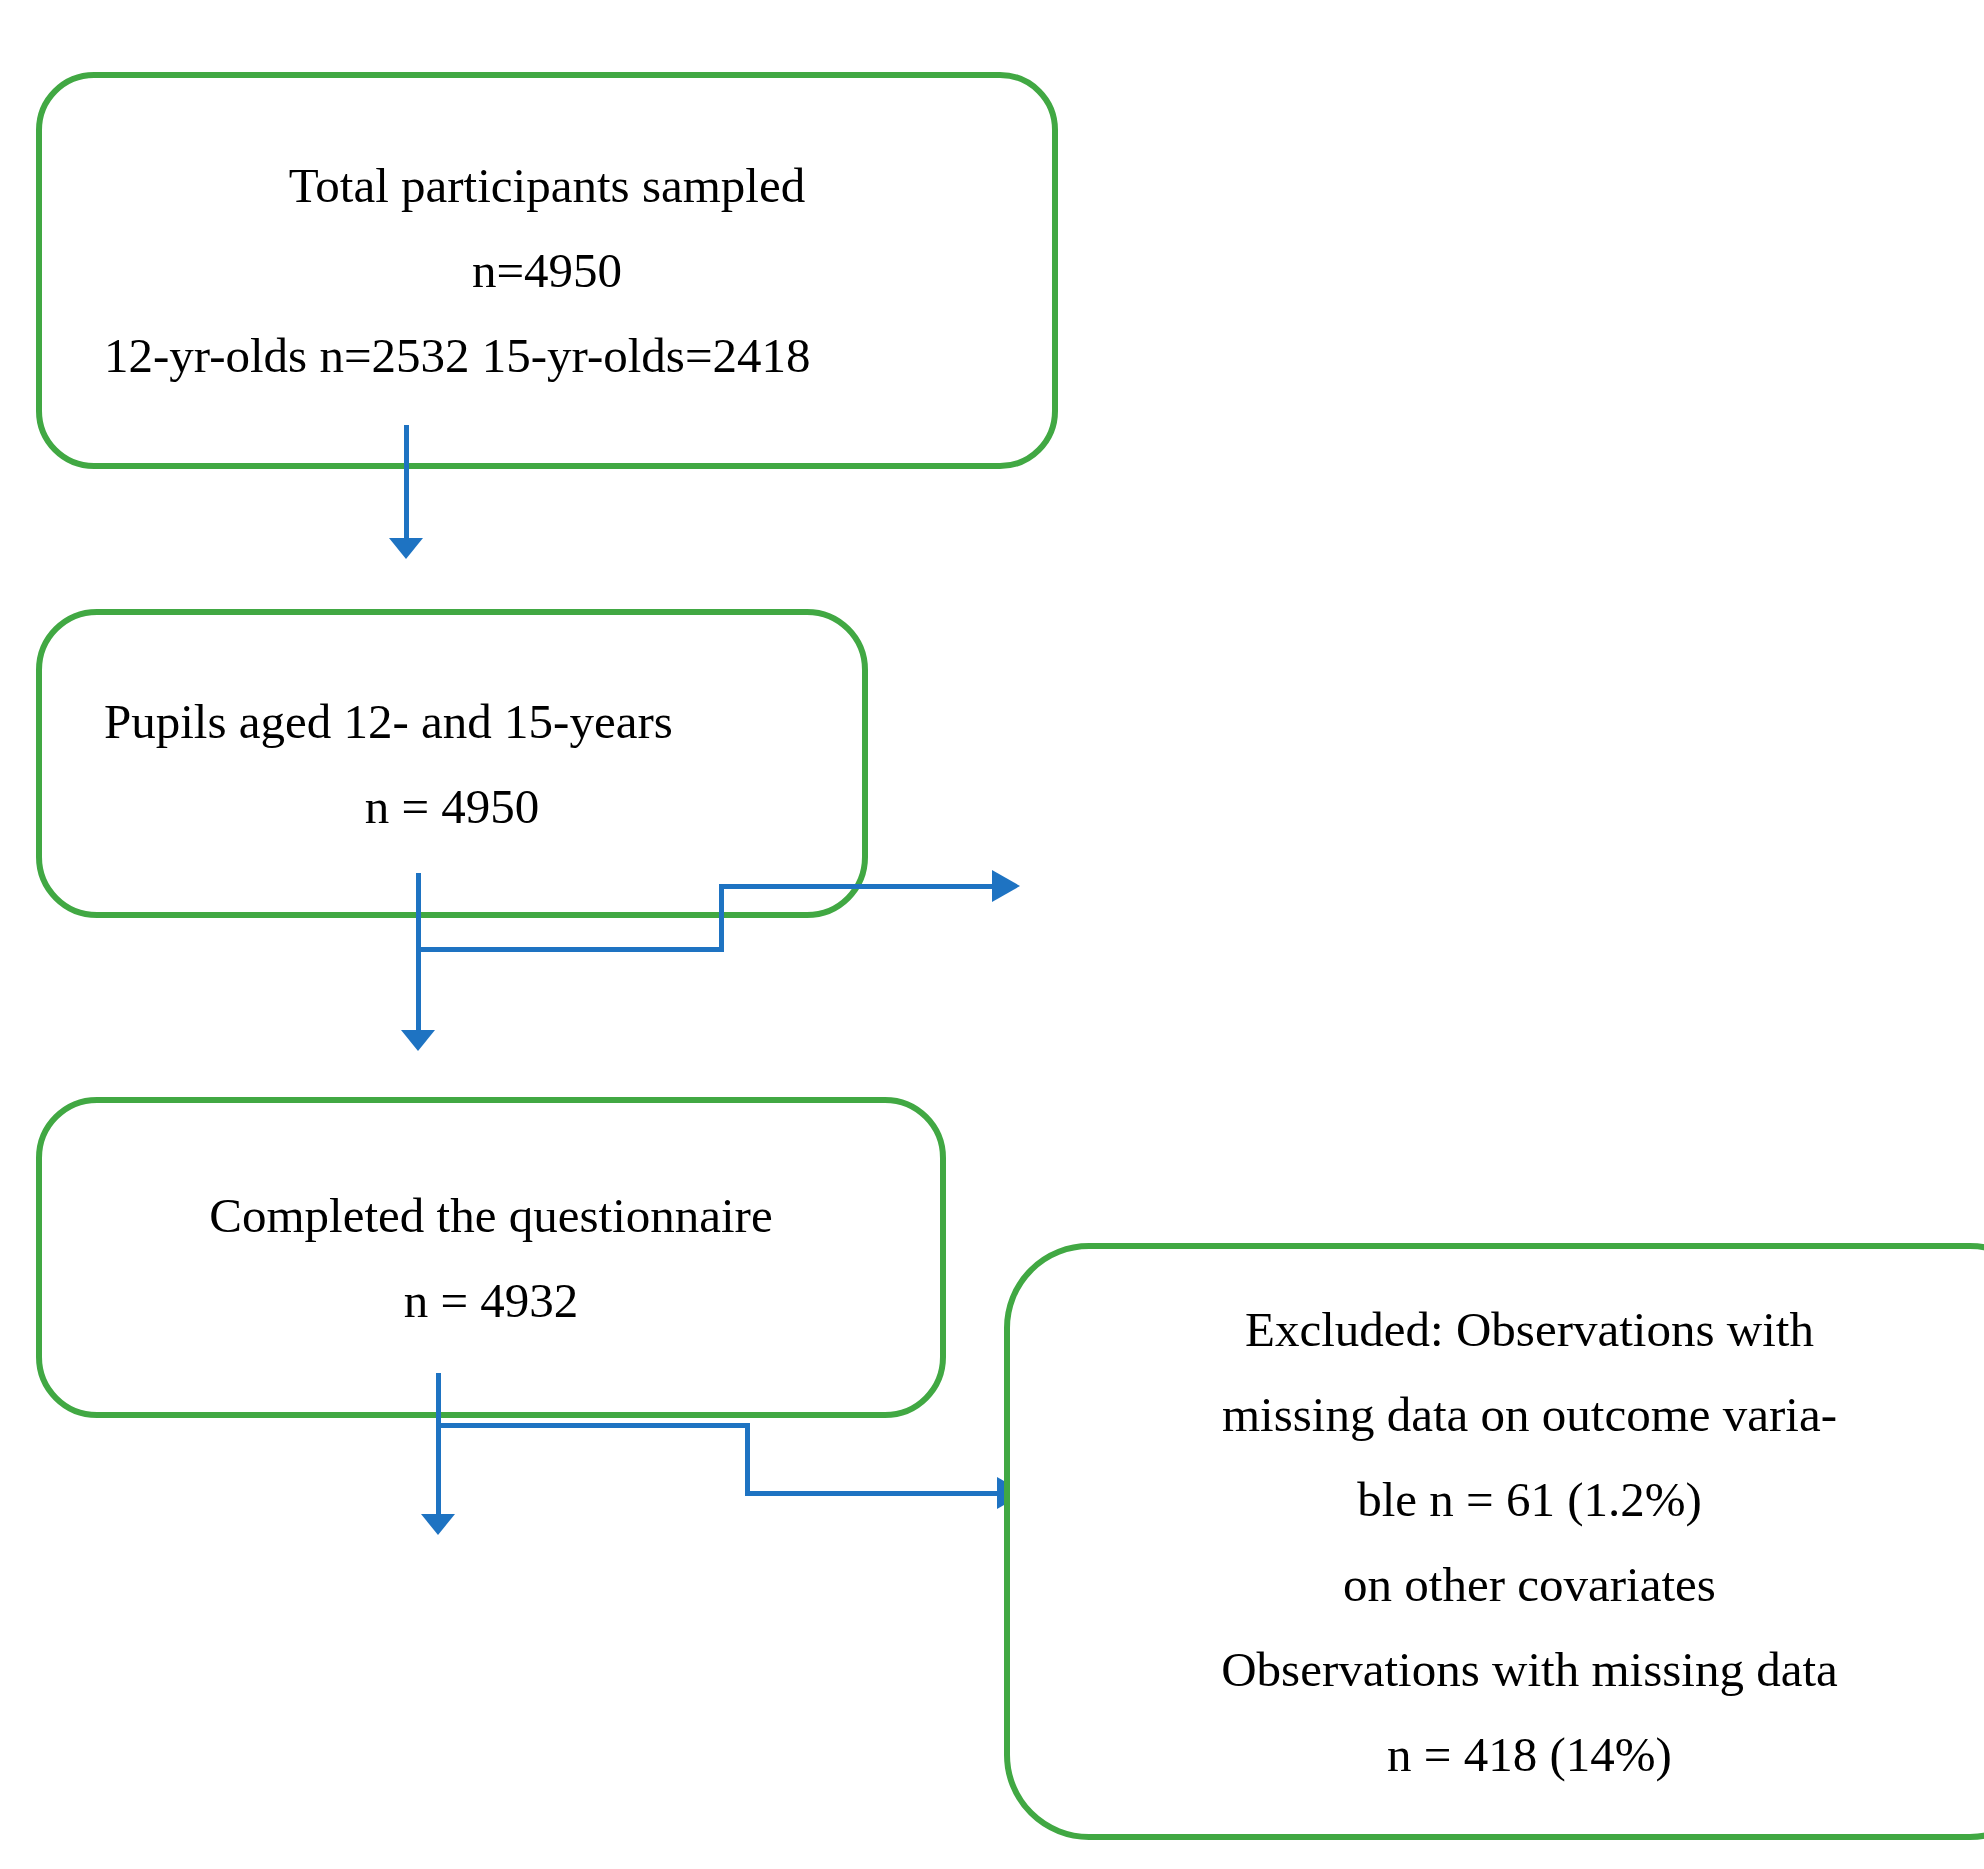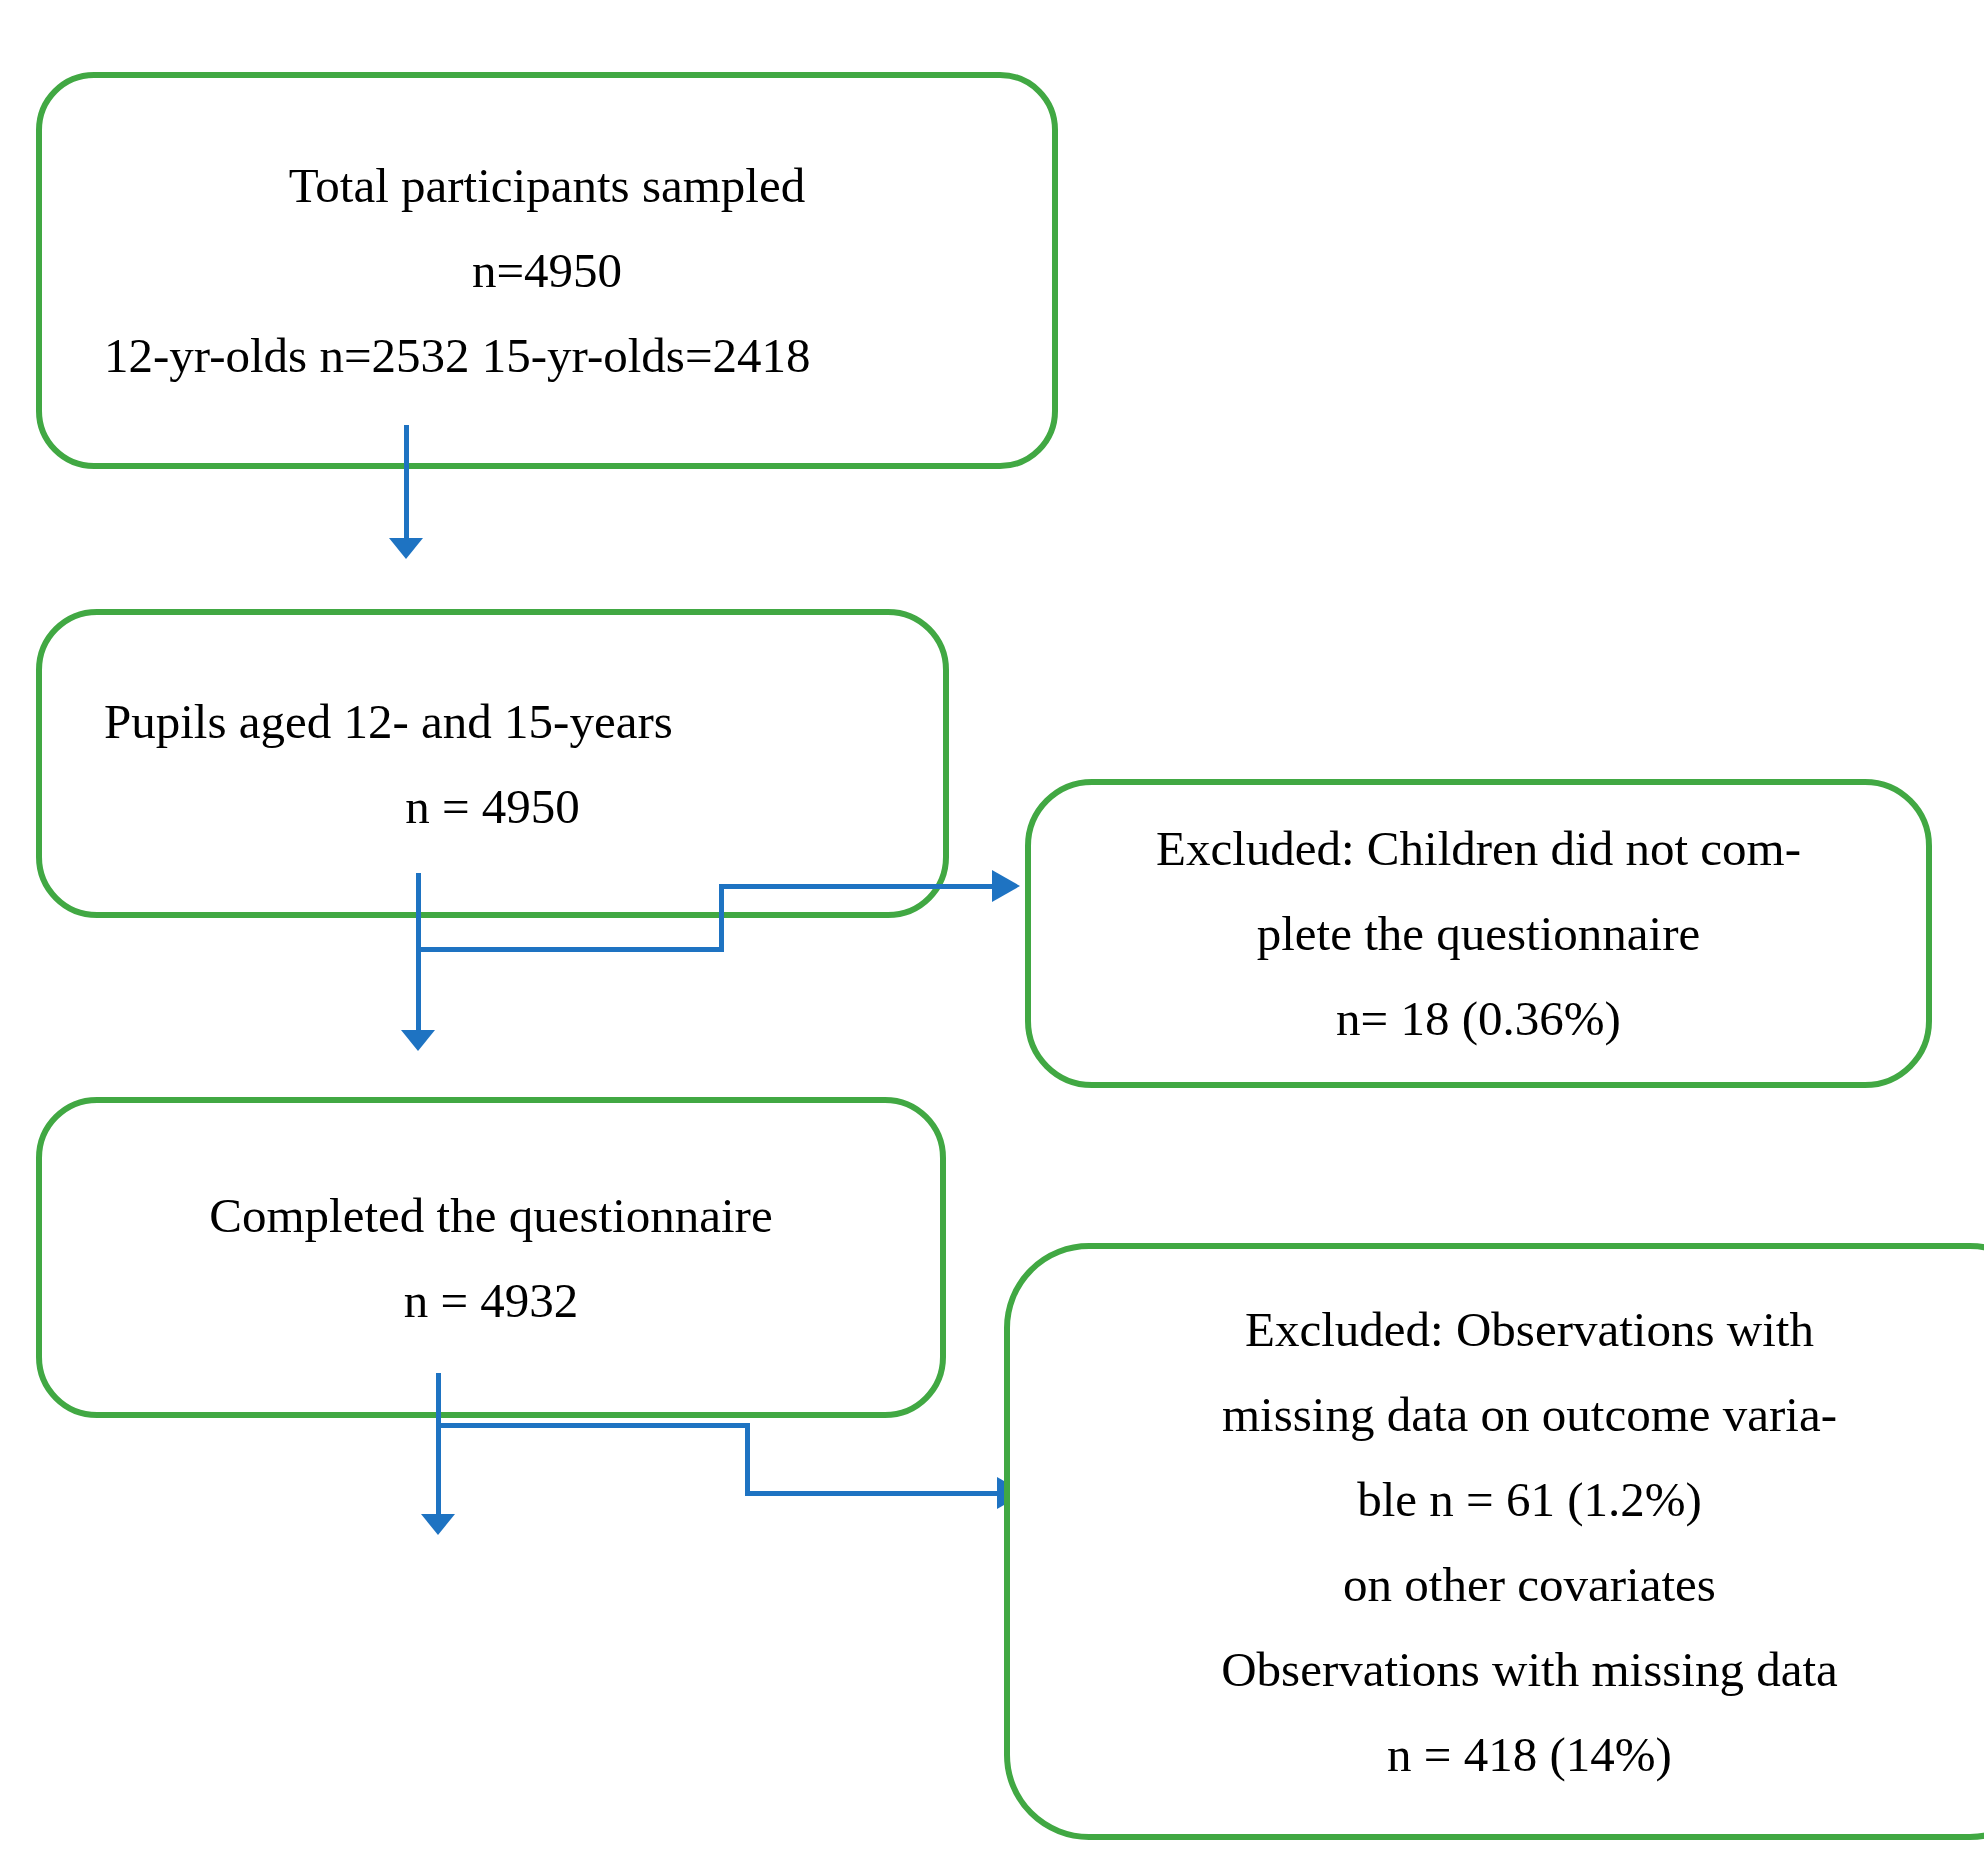--- a/index.html
+++ b/index.html
@@ -46,21 +46,21 @@
   }
   .head-right{
     position:absolute;width:0;height:0;
     border-top:16.4px solid transparent;
     border-bottom:16.4px solid transparent;
     border-left:28px solid var(--blue);
   }
 
   
   #box-total      {left:36px;  top:24px;   width:1022px; height:397px; border-radius:58px;}
-  #box-aged       {left:36px;  top:561px;  width:913px; height:309px;}
+  #box-aged       {left:36px;  top:561px;  width:832px; height:309px;}
   #box-excluded1  {left:1025px;top:731px; width:907px; height:309px; border-radius:67px;}
   #box-completed  {left:36px;  top:1049px; width:910px; height:321px;}
   #box-excluded2  {left:1004px;top:1195px; width:1051px; height:597px; border-radius:85px;justify-content:center;}
   #box-final      {left:36px;  top:1536px; width:910px; height:323px;}
 </style>
 </head>
 <body>
 
 <div id="diagram">
 
@@ -79,25 +79,20 @@
   </div>
 
   <div class="vline" style="left:416px;top:873px;width:4.9px;height:159px;"></div>
   <div class="head-down" style="left:401px;top:1030px;"></div>
 
   <div class="hline" style="left:418px;top:947px;width:306px;height:4.9px;"></div>
   <div class="vline" style="left:719px;top:884px;width:4.9px;height:68px;"></div>
   <div class="hline" style="left:722px;top:884px;width:271px;height:4.9px;"></div>
   <div class="head-right" style="left:992px;top:870px;"></div>
 
-  <div class="box" id="box-excluded1">
-    <div class="bline center">Excluded: Children did not com-</div>
-    <div class="bline center">plete the questionnaire</div>
-    <div class="bline center">n= 18 (0.36%)</div>
-  </div>
 
   <div class="box" id="box-completed">
     <div class="bline center">Completed the questionnaire</div>
     <div class="bline center">n = 4932</div>
   </div>
 
   <div class="vline" style="left:436px;top:1373px;width:4.9px;height:142px;"></div>
   <div class="head-down" style="left:421px;top:1514px;"></div>
 
   <div class="hline" style="left:438px;top:1423px;width:312px;height:4.9px;"></div>

